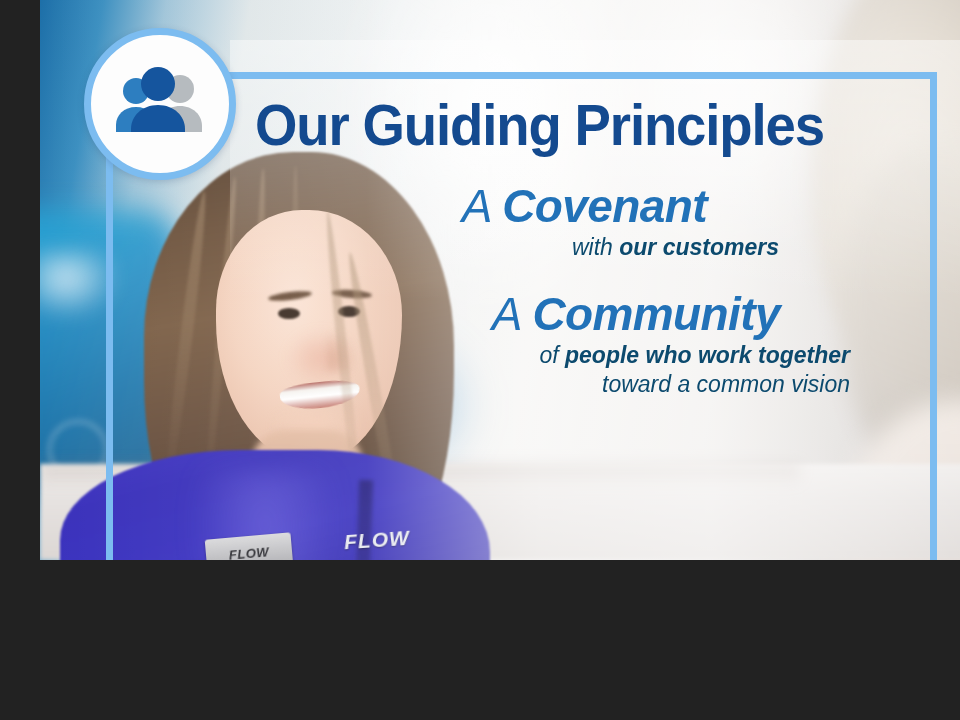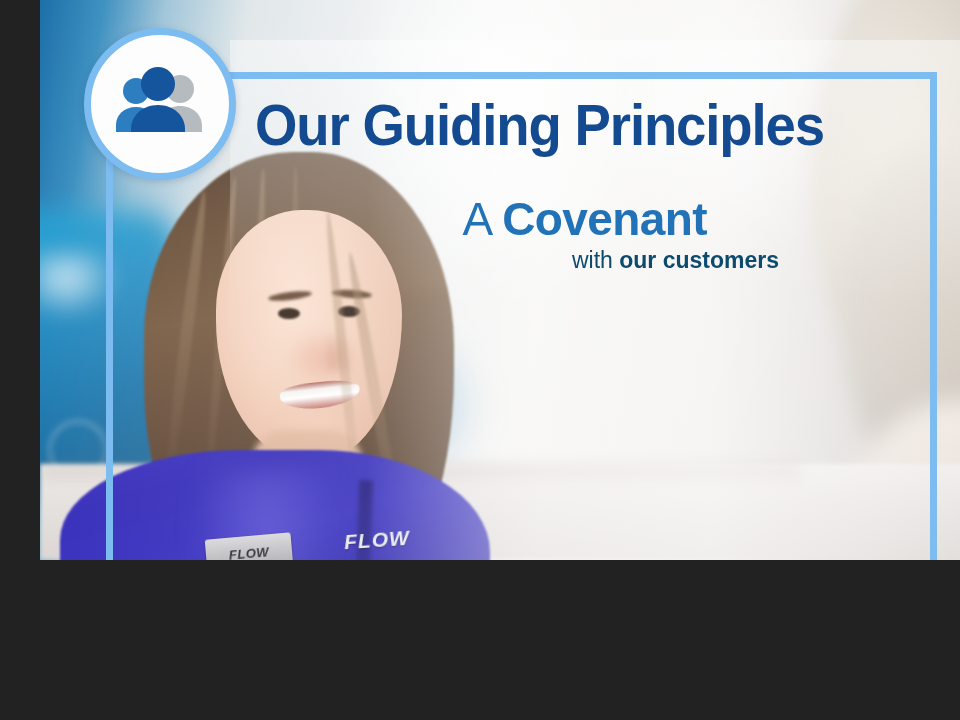--- a/index.html
+++ b/index.html
@@ -337,24 +337,25 @@
     line-height: 1;
     letter-spacing: -1.2px;
     color: #144a8f;
     transform: scaleX(.94);
     transform-origin: left center;
     white-space: nowrap;
   }
 
   .principles {
     position: absolute;
-    left: 190px; top: 195px;
+    left: 190px; top: 182px;
     width: 690px;
     text-align: right;
     color: #2272b8;
+    font-style: italic;
   }
   .principle { margin: 0 0 6px 0; }
   .p-head {
     font-size: 46px;
     line-height: 1.06;
     letter-spacing: -.6px;
     font-weight: 400;
     white-space: nowrap;
   }
   .p-head .strong { font-weight: 700; }
@@ -457,16 +458,20 @@
 
   <div class="title">Our Guiding Principles</div>
 
   <div class="principles">
 
     <div class="principle" id="principle-covenant">
       <div class="p-head"><span>A </span><span class="strong">Covenant</span></div>
       <div class="p-sub sub-right-0"><span>with </span><b>our customers</b></div>
     </div>
 
+    <div class="principle" id="principle-community">
+      <div class="p-head"><span>A </span><span class="strong">Community</span></div>
+      <div class="p-sub sub-right-1"><span>of </span><b>people who work together</b><br><span>toward a common vision</span></div>
+    </div>
 
 
   </div>
 </div>
 
 </body></html>

